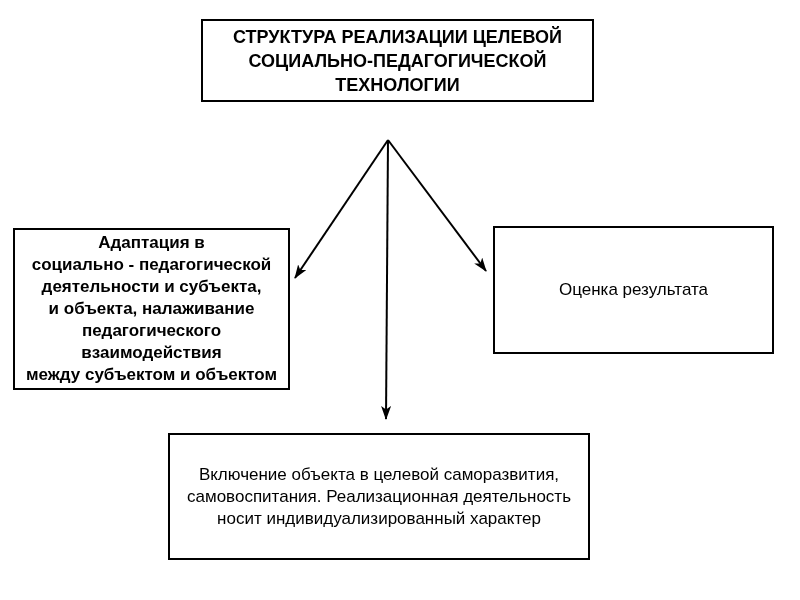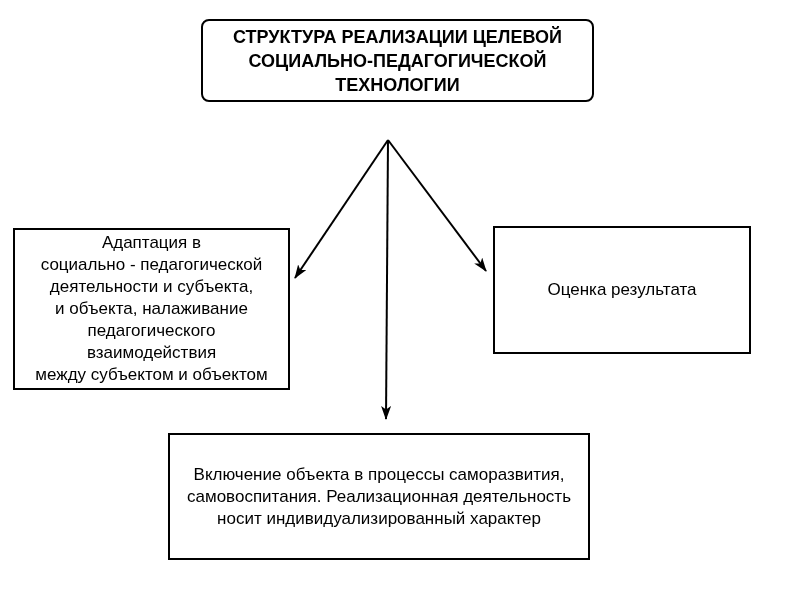--- a/index.html
+++ b/index.html
@@ -31,37 +31,37 @@
     white-space: pre-line;
     display: block;
     width: 100%;
   }
   .title-box {
     left: 201px; top: 19px;
     width: 393px; height: 83px;
     font-weight: bold;
     font-size: 18px;
     line-height: 24px;
-    border-radius: 8px;
   }
   .activity-box {
     left: 119px; top: 100px;
     width: 544px; height: 40px;
     font-size: 15px;
     line-height: 18px;
   }
   .adaptation-box {
     left: 13px; top: 228px;
     width: 277px; height: 162px;
     font-size: 17px;
     line-height: 22px;
+    font-weight: bold;
   }
   .evaluation-box {
     left: 493px; top: 226px;
-    width: 258px; height: 128px;
+    width: 281px; height: 128px;
     font-size: 17px;
     line-height: 22px;
   }
   .inclusion-box {
     left: 168px; top: 433px;
     width: 422px; height: 127px;
     font-size: 17px;
     line-height: 22px;
   }
 </style>
@@ -96,18 +96,18 @@
 педагогического
 взаимодействия
 между субъектом и объектом</span>
   </div>
 
   <div class="box evaluation-box">
     <span class="txt">Оценка результата</span>
   </div>
 
   <div class="box inclusion-box">
-    <span class="txt">Включение объекта в процессы саморазвития,
+    <span class="txt">Включение объекта в целевой саморазвития,
 самовоспитания. Реализационная деятельность
 носит индивидуализированный характер</span>
   </div>
 
 </div>
 
 </body></html>

